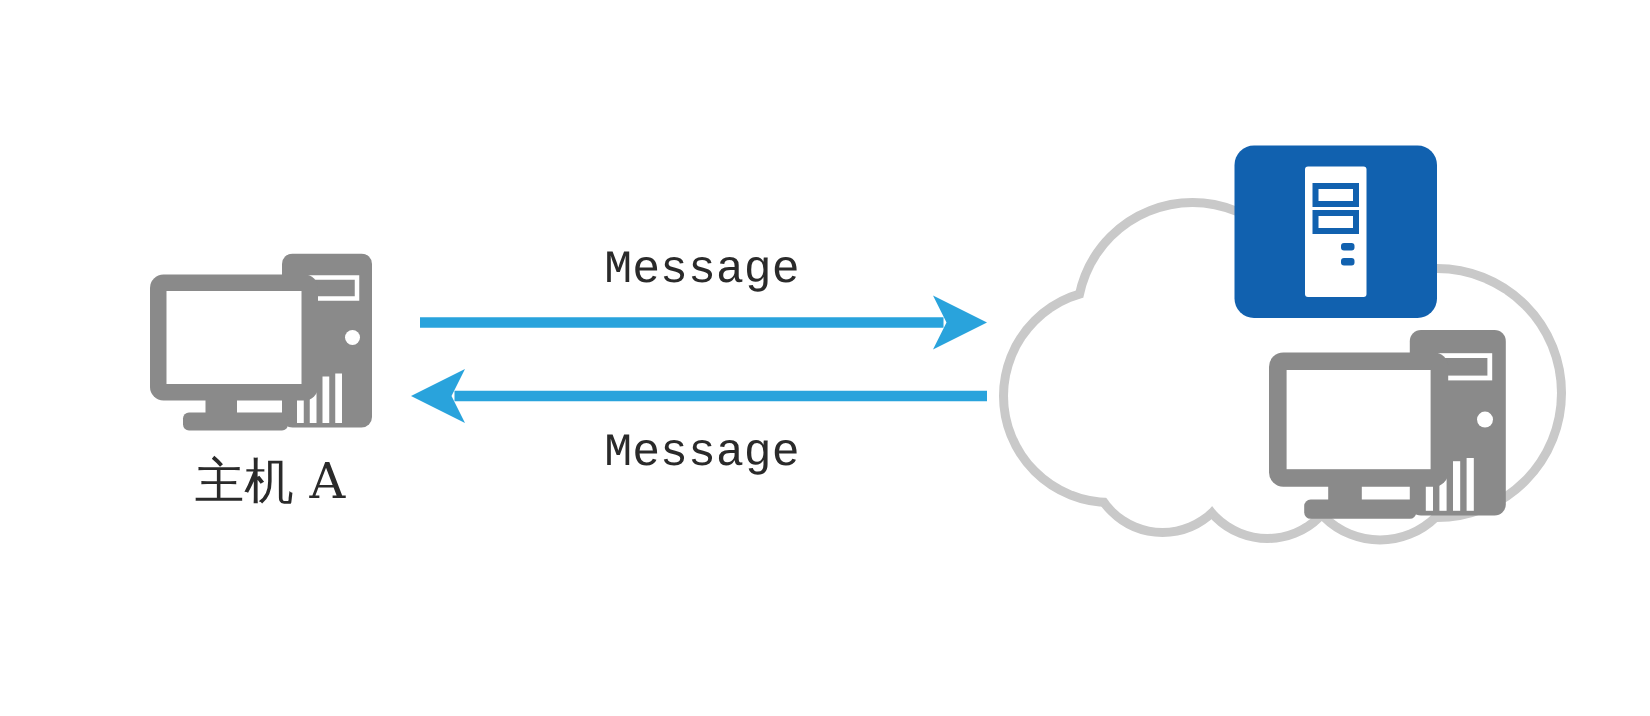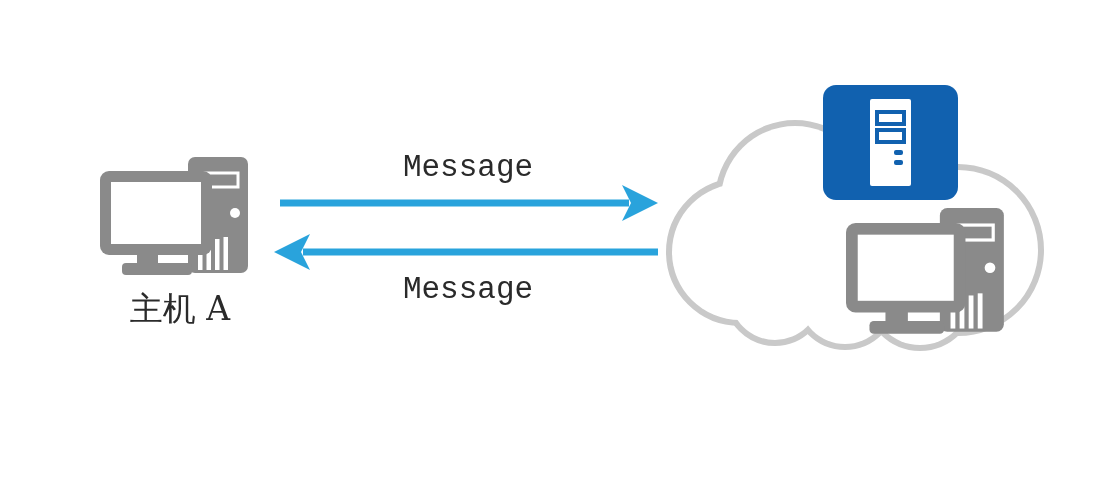--- a/index.html
+++ b/index.html
@@ -2,20 +2,21 @@
 <html style="--background: #FFFFFF; --arrow-blue: #29A3DC; --icon-gray: #8A8A8A; --cloud-outline: #C9C9C9; --server-blue: #1161AF; --label-text: #2A2A2A;"><head>
 <meta charset="utf-8">
 <style>
   html,body{margin:0;padding:0;background:#fff;}
   .canvas{
     position:relative;
     width:1100px;height:357px;
     background:var(--background,#fff);
     overflow:hidden;
     font-family:"Liberation Sans",sans-serif;
+    margin-top:12px;
   }
   svg{display:block;}
   .cloud-stroke{fill:#ffffff;stroke:var(--cloud-outline,#C9C9C9);stroke-width:12;}
   .cloud-fill{fill:#ffffff;stroke:none;}
   .arrow-line{stroke:var(--arrow-blue,#29A3DC);stroke-width:7;fill:none;stroke-linecap:butt;}
   .arrow-head{fill:var(--arrow-blue,#29A3DC);stroke:none;}
   .pc-body{fill:var(--icon-gray,#8A8A8A);}
   .pc-white{fill:#ffffff;}
   .pc-slot{fill:none;stroke:#ffffff;stroke-width:3;}
   .srv-bg{fill:var(--server-blue,#1161AF);}

